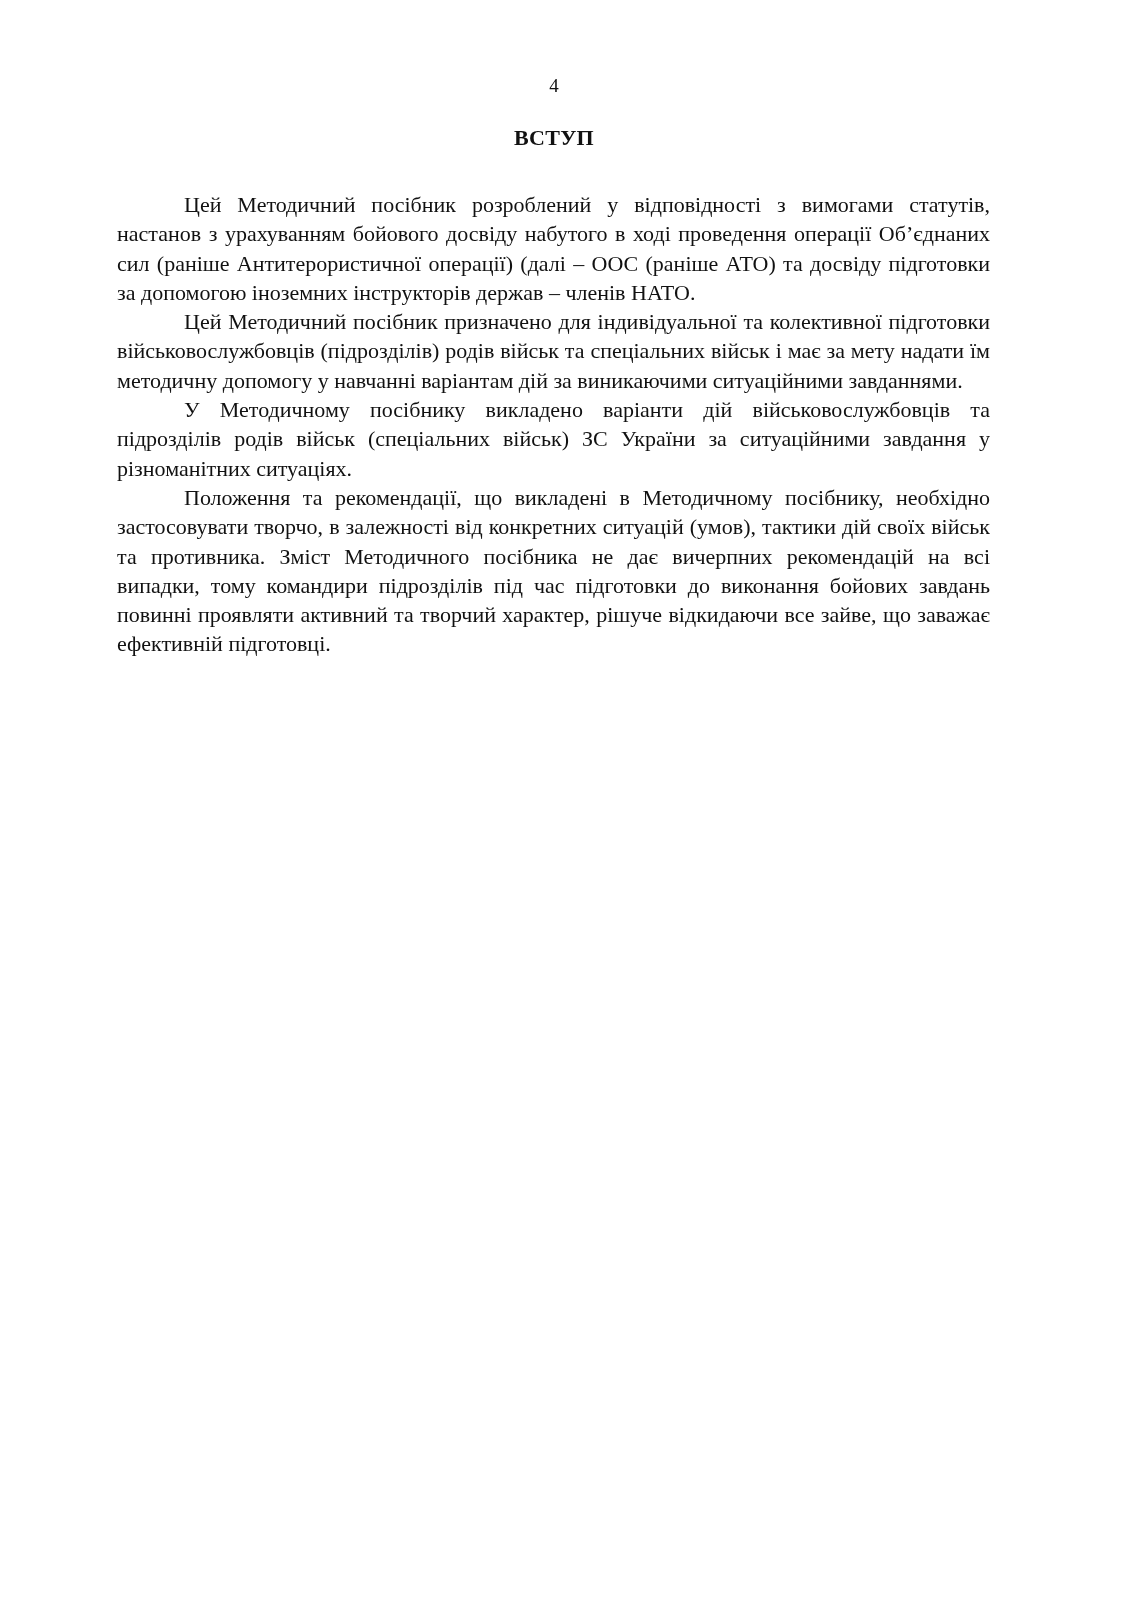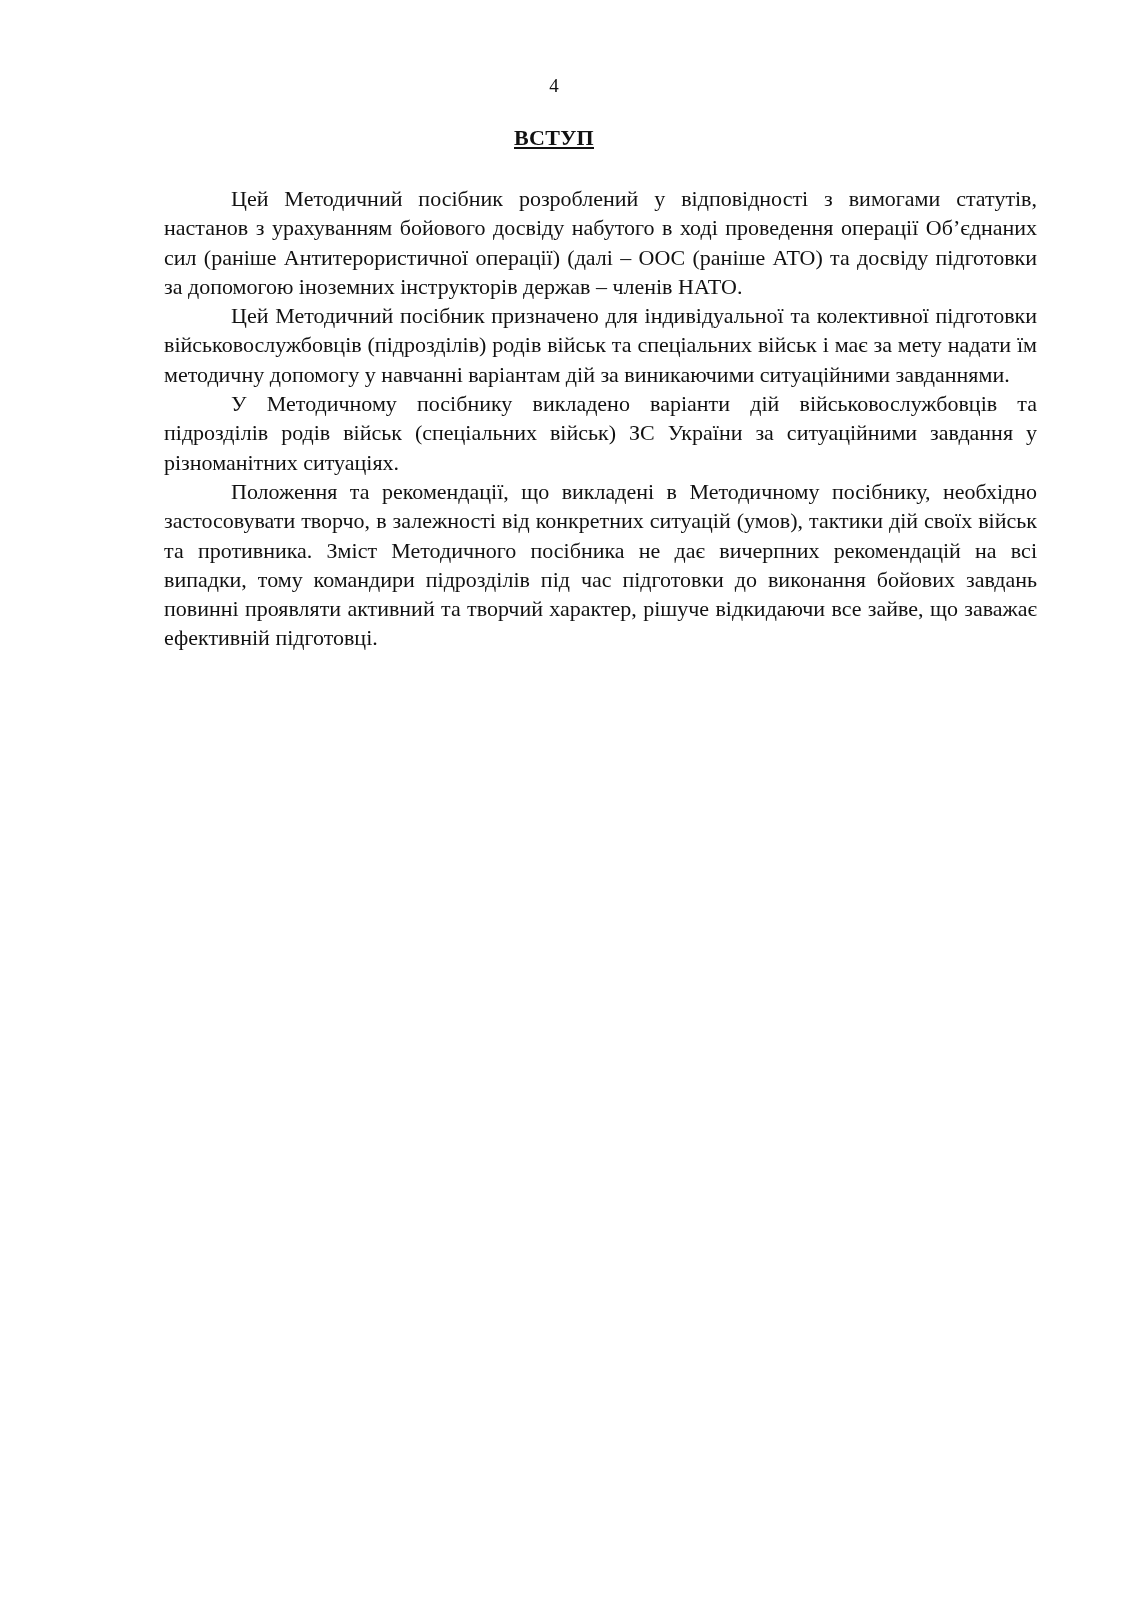--- a/index.html
+++ b/index.html
@@ -27,28 +27,26 @@
     .heading {
       position: absolute;
       top: 124px;
       left: 0;
       width: 1108px;
       text-align: center;
       font-size: 22px;
       font-weight: bold;
       line-height: 28px;
       letter-spacing: 0.3px;
-      text-decoration: underline;
     }
     .body-text {
       position: absolute;
-      top: 184px;
+      top: 190px;
       left: 117px;
       width: 873px;
-      margin-left: 47px;
     }
     .para {
       margin: 0;
       font-size: 22px;
       line-height: 29.3px;
       text-align: justify;
       text-indent: 67px;
       hyphens: none;
     }
   </style>

